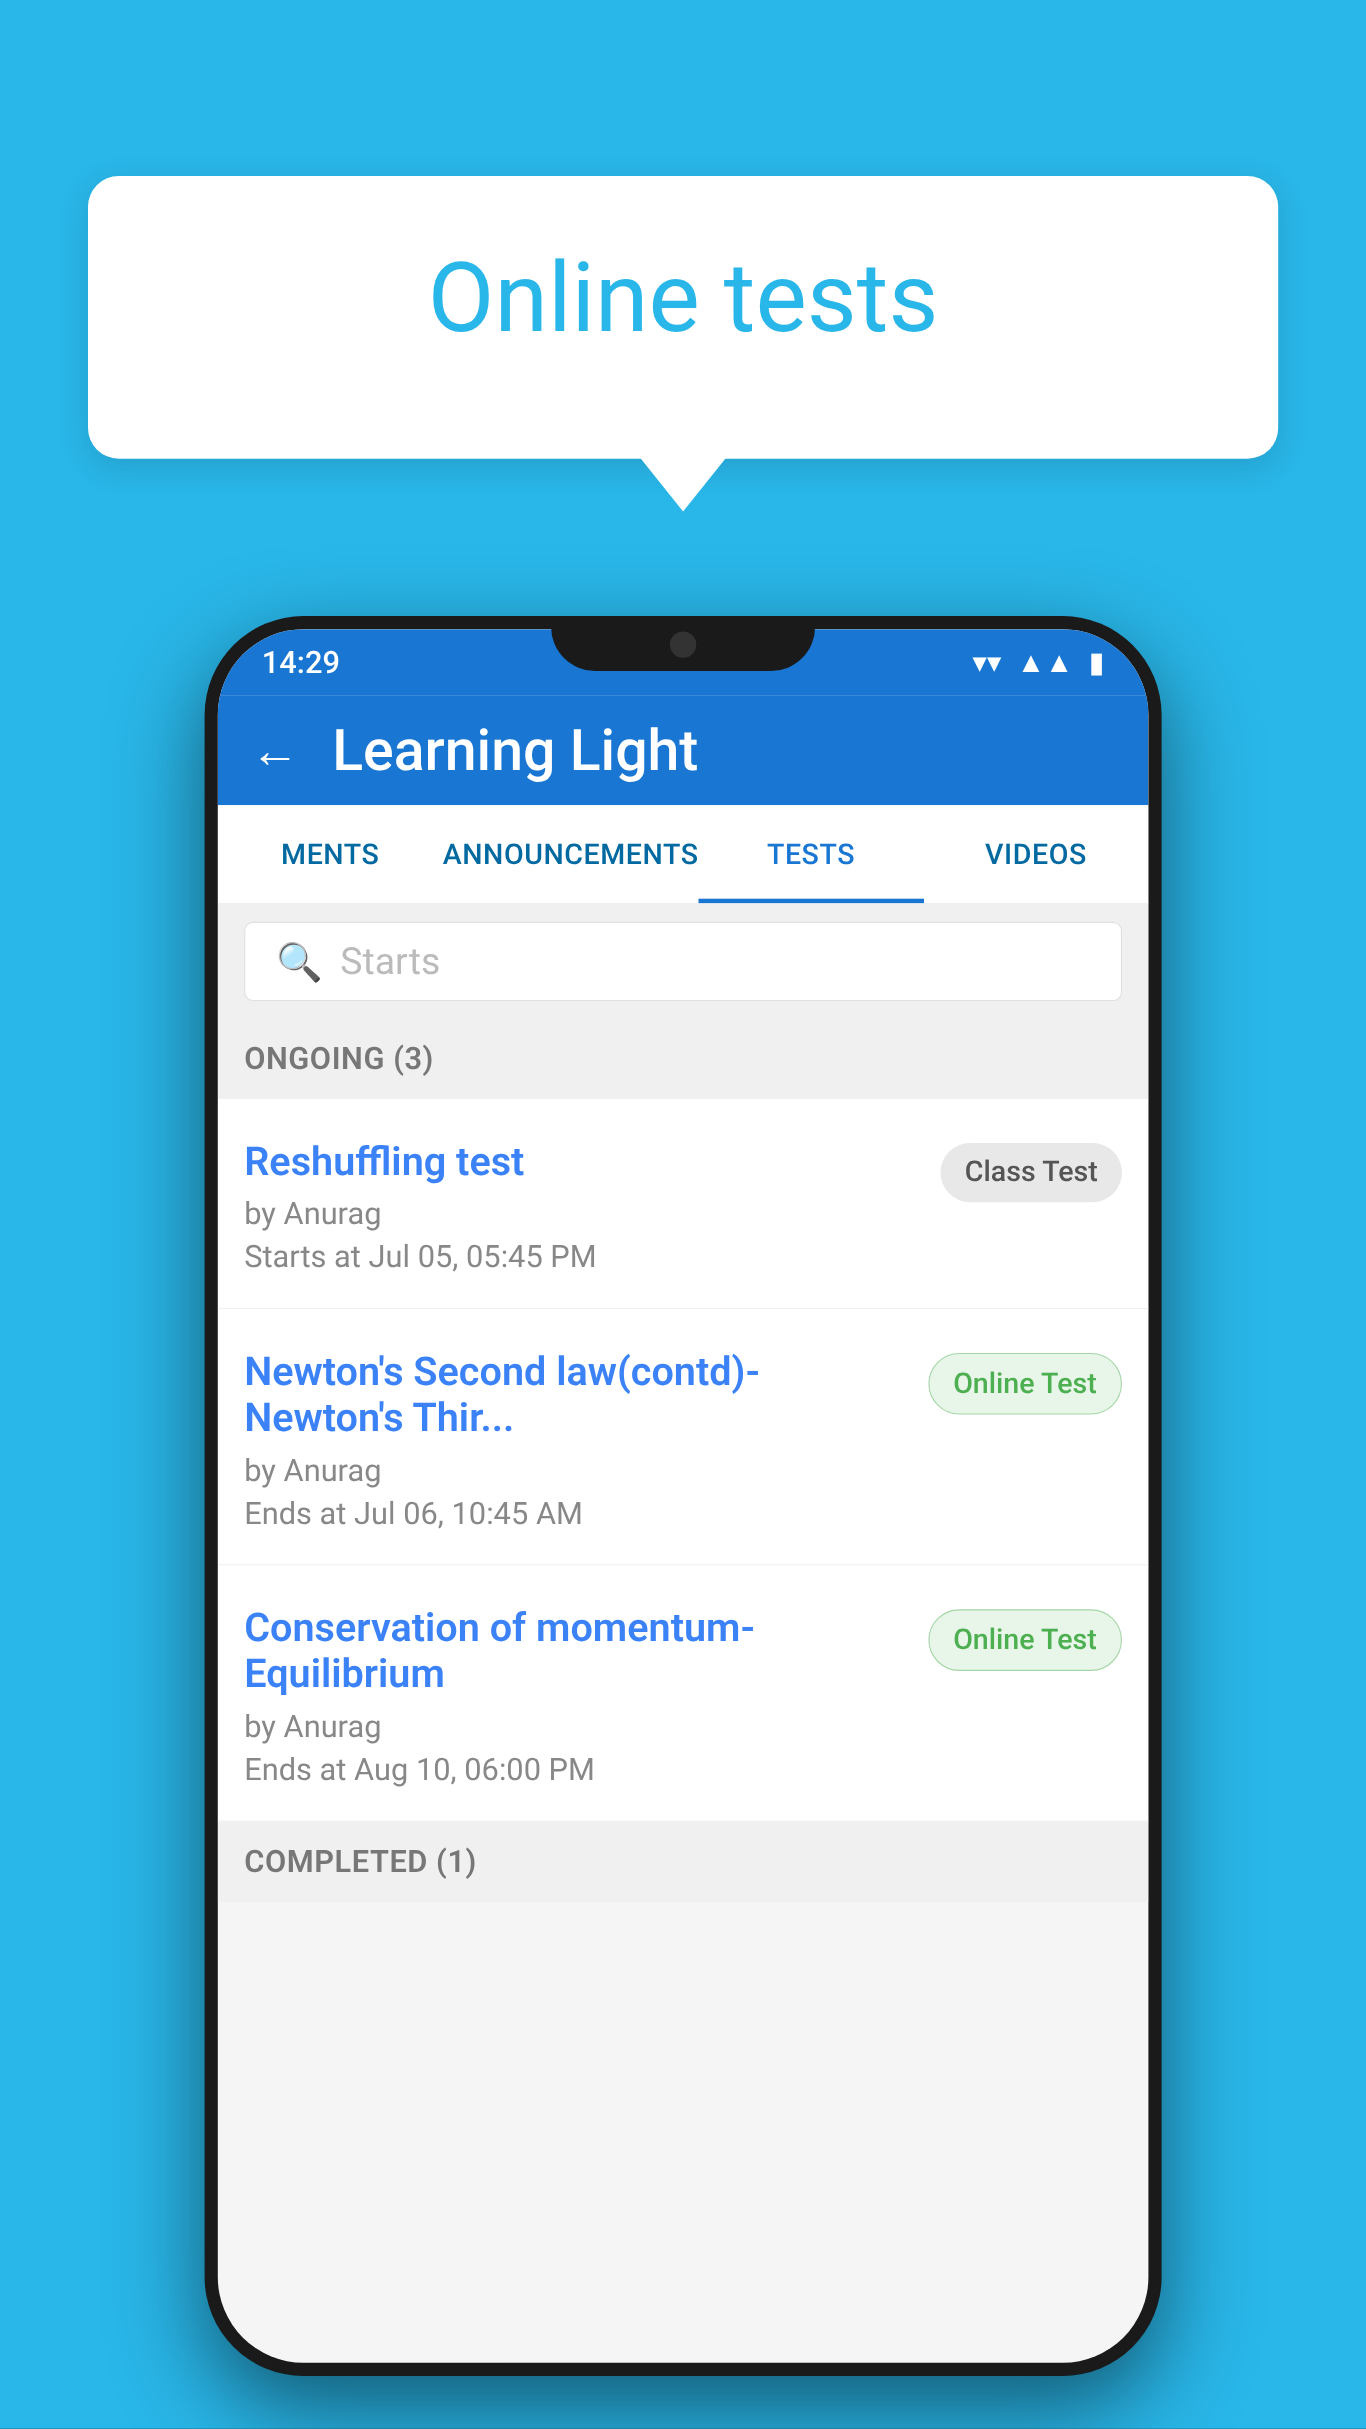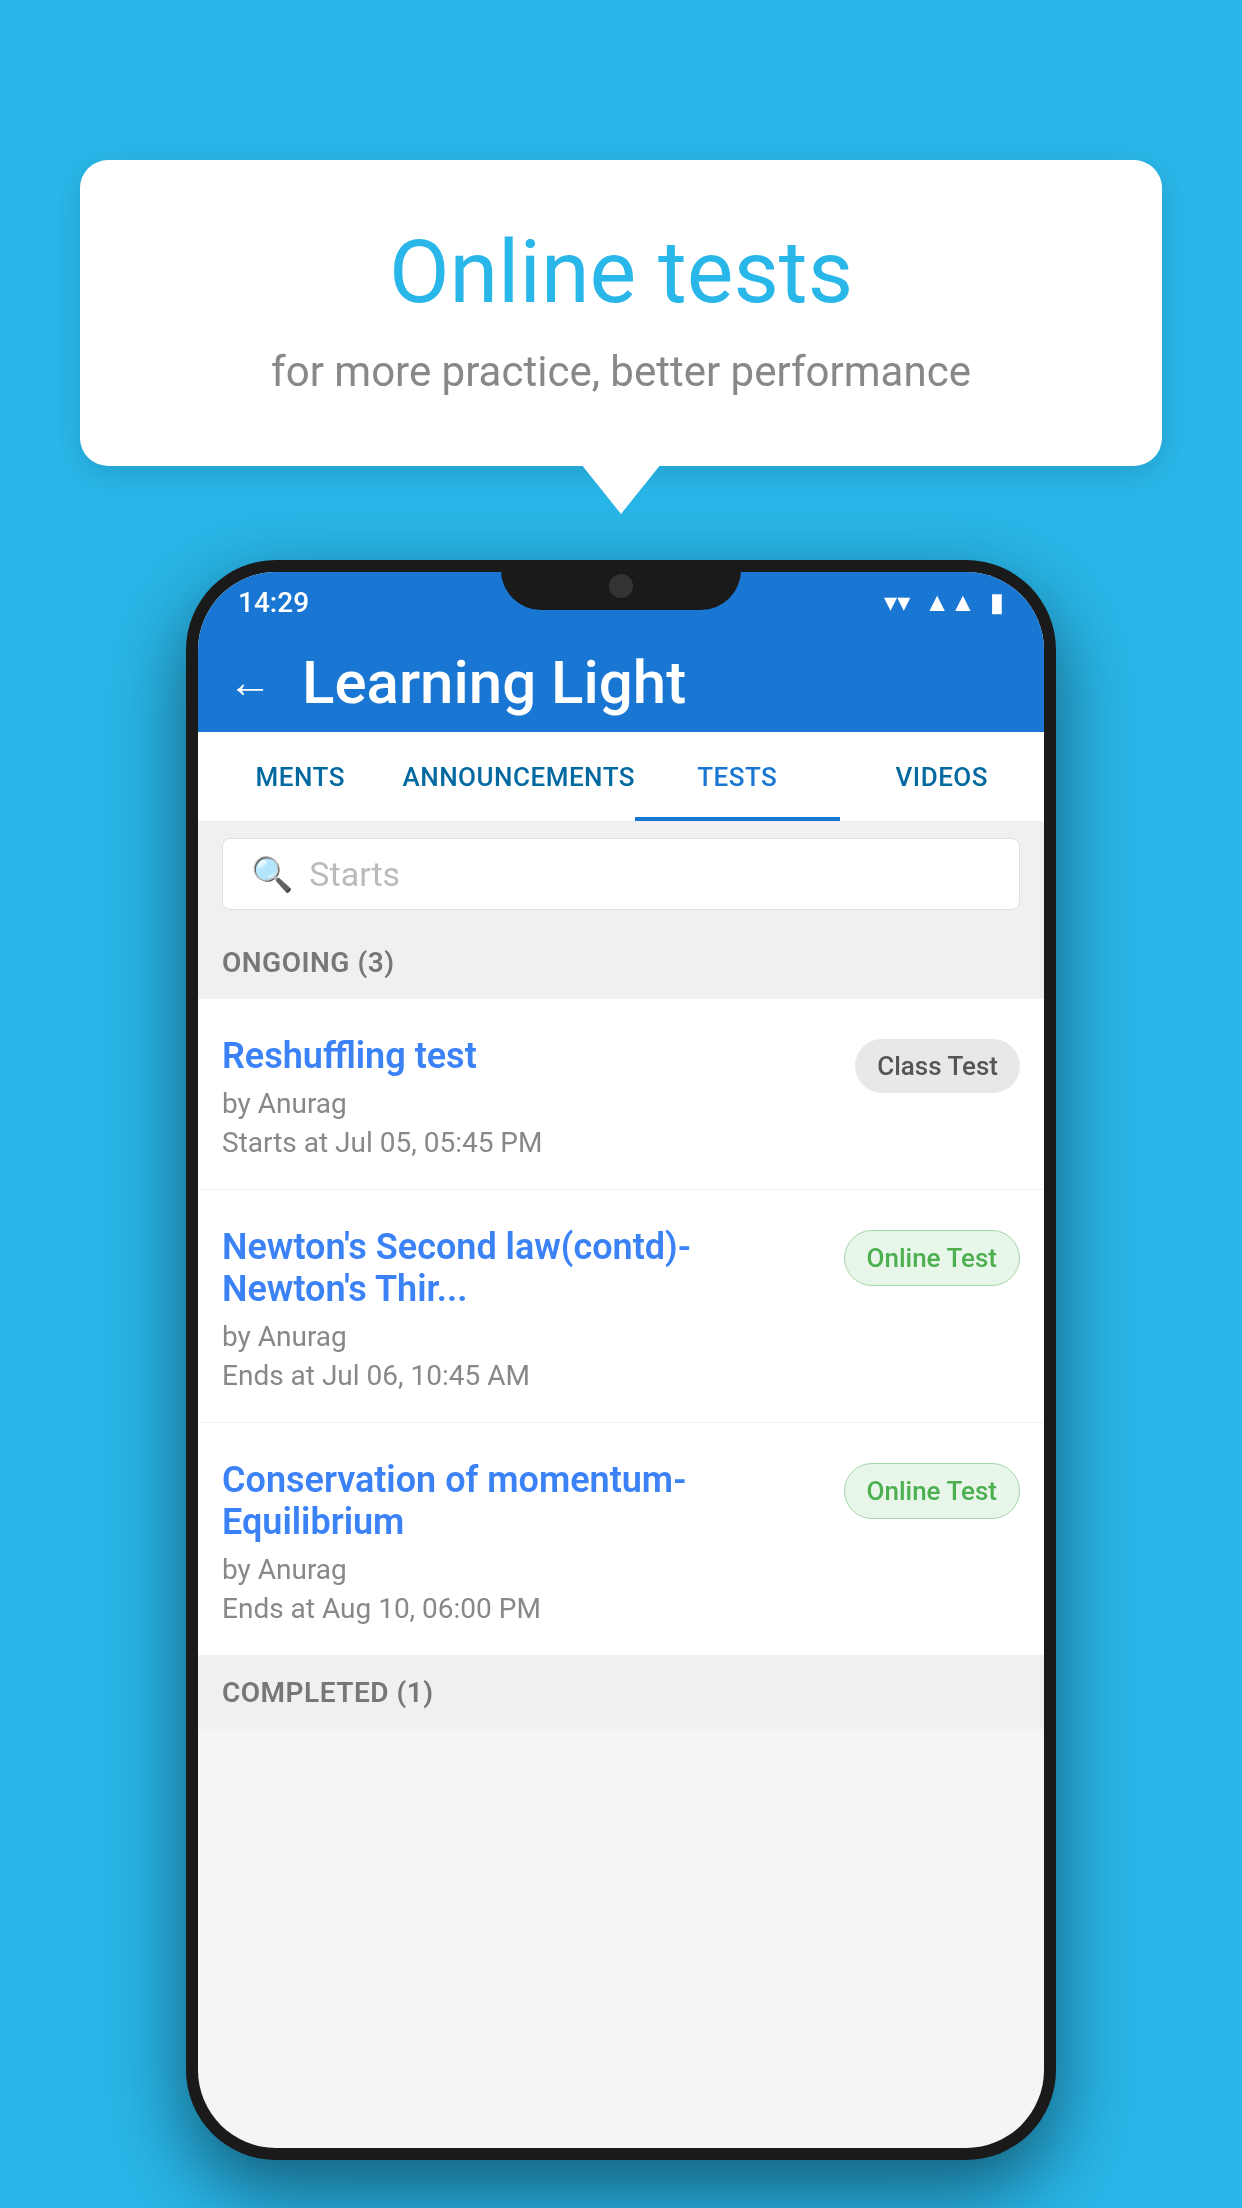--- a/index.html
+++ b/index.html
@@ -144,21 +144,21 @@
     }
 
     .back-arrow {
       color: white;
       font-size: 44px;
       cursor: pointer;
     }
 
     .toolbar-title {
       color: white;
-      font-size: 60px;
+      font-size: 52px;
       font-weight: 500;
     }
 
     
     .tab-bar {
       background: white;
       height: 90px;
       display: flex;
       align-items: stretch;
       border-bottom: 1px solid #eee;
@@ -299,21 +299,20 @@
       font-size: 28px;
       font-weight: 600;
       letter-spacing: 0.5px;
     }
   </style>
 </head>
 <body>
 
 <div class="speech-bubble">
   <div class="bubble-title">Online tests</div>
-  <div class="bubble-subtitle">for more practice, better performance</div>
 </div>
 
 <div class="phone-frame">
 
   <div class="phone-notch">
     <div class="phone-camera"></div>
   </div>
 
   <div class="phone-screen">
 

